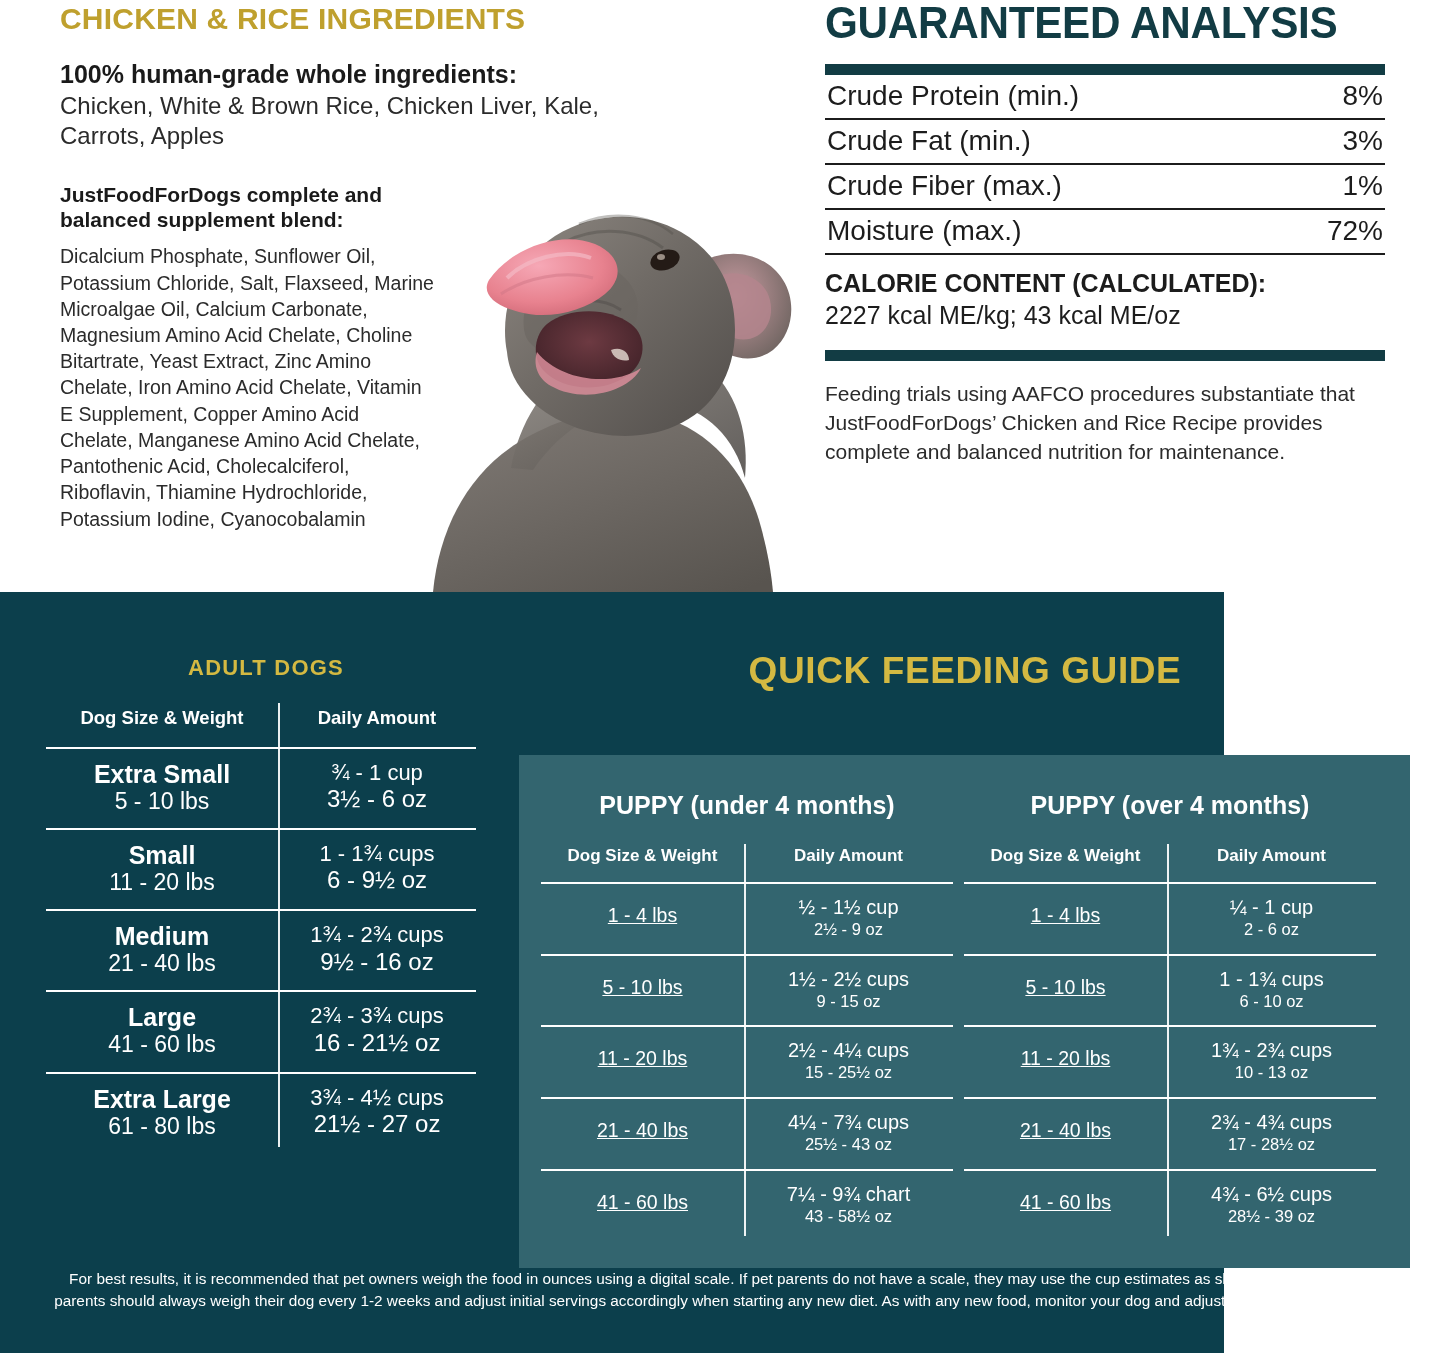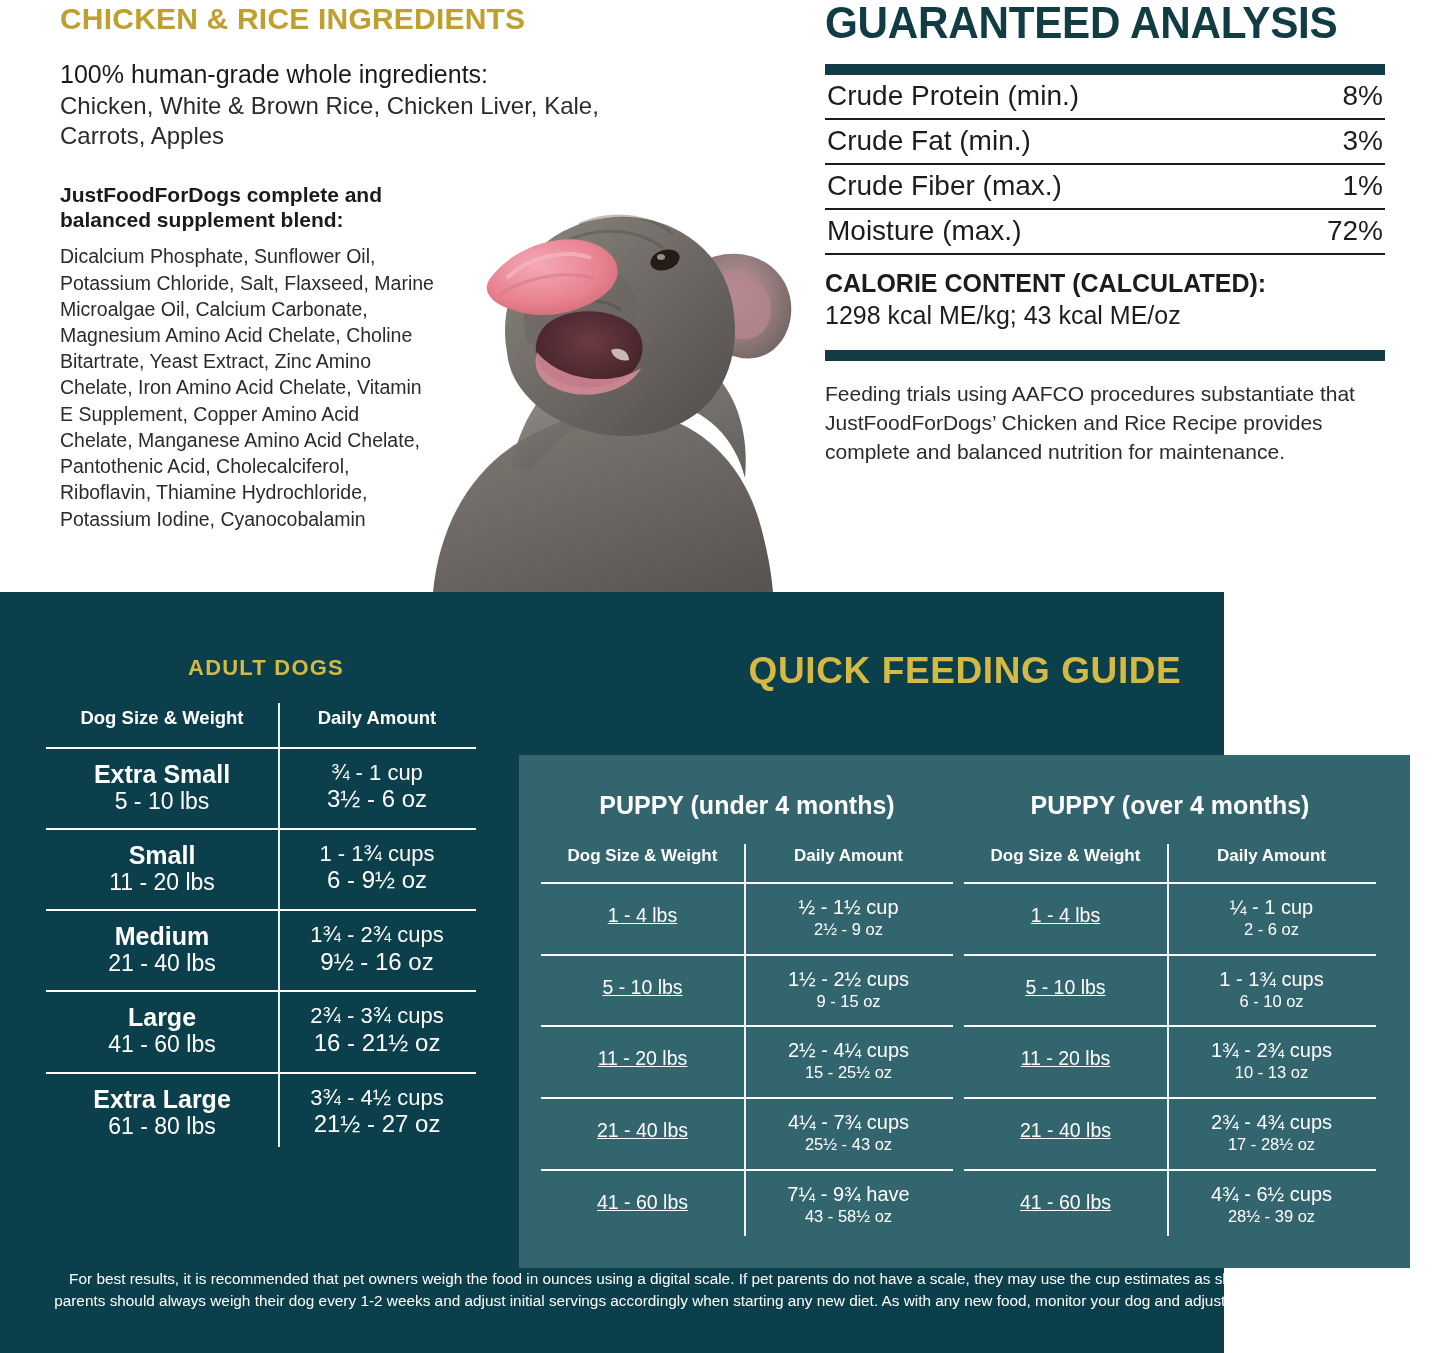--- a/index.html
+++ b/index.html
@@ -31,21 +31,21 @@
   .section-heading-gold {
     font-size: 30px;
     font-weight: bold;
     color: #bfa02e;
     letter-spacing: 0.2px;
     line-height: 1.15;
   }
 
   .bold-lead {
     font-size: 25px;
-    font-weight: normal;
+    font-weight: bold;
     color: #1a1a1a;
     line-height: 1.26;
     margin-top: 22px;
   }
 
   .ingredient-list {
     font-size: 24px;
     color: #2b2b2b;
     line-height: 1.27;
     margin-top: 1px;
@@ -417,21 +417,21 @@
     <div class="ga-row">
       <span class="ga-label">Crude Fiber (max.)</span>
       <span class="ga-value">1%</span>
     </div>
     <div class="ga-row">
       <span class="ga-label">Moisture (max.)</span>
       <span class="ga-value">72%</span>
     </div>
 
     <div class="cal-title">CALORIE CONTENT (CALCULATED):</div>
-    <div class="cal-value">1298 kcal ME/kg; 43 kcal ME/oz</div>
+    <div class="cal-value">2227 kcal ME/kg; 43 kcal ME/oz</div>
 
     <div class="ga-bar-thick2"></div>
 
     <div class="aafco">Feeding trials using AAFCO procedures substantiate that JustFoodForDogs’ Chicken and Rice Recipe provides complete and balanced nutrition for maintenance.</div>
   </div>
 </div>
 
 <div class="teal-section">
 
   <div class="adult-wrap">
@@ -554,21 +554,21 @@
             <div class="pcups">4¼ - 7¾ cups</div>
             <div class="poz">25½ - 43 oz</div>
           </div>
         </div>
 
         <div class="prow last">
           <div class="pcell-left">
             <div class="plbs">41 - 60 lbs</div>
           </div>
           <div class="pcell-right">
-            <div class="pcups">7¼ - 9¾ have</div>
+            <div class="pcups">7¼ - 9¾ chart</div>
             <div class="poz">43 - 58½ oz</div>
           </div>
         </div>
       </div>
     </div>
 
     <div class="ptable-col">
       <div class="ptitle">PUPPY (over 4 months)</div>
       <div class="ptable">
         <div class="vdiv"></div>

